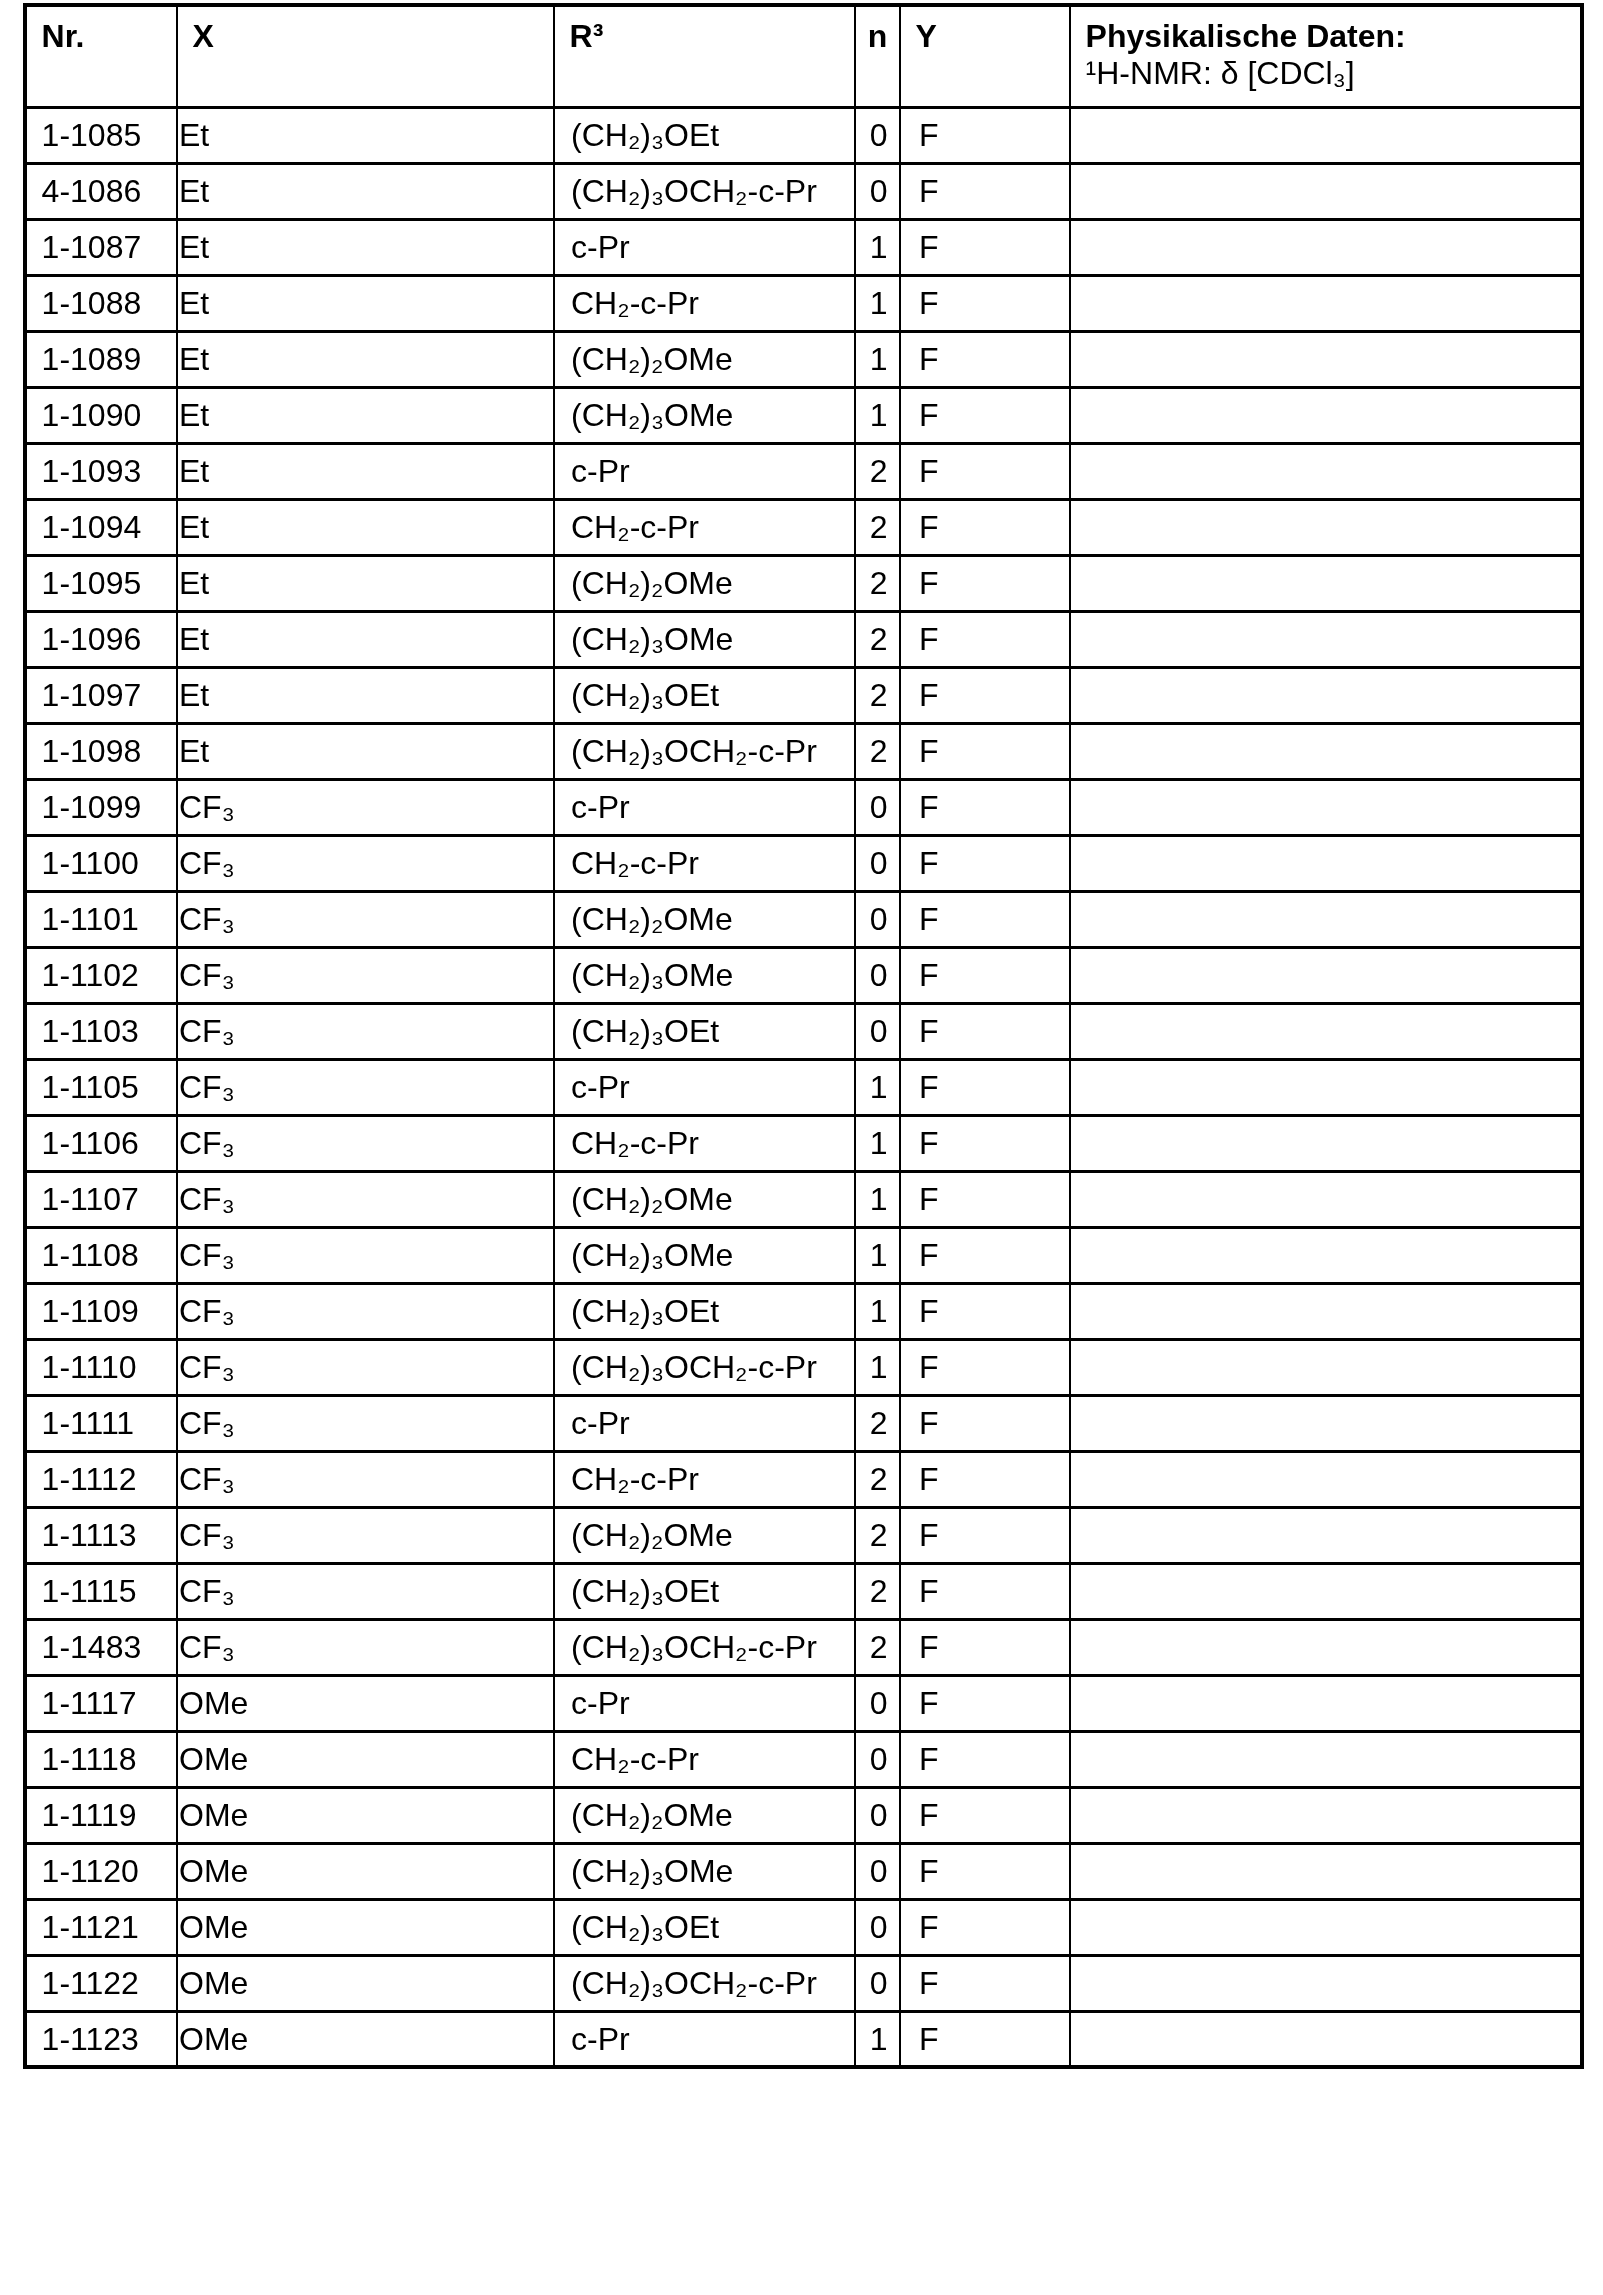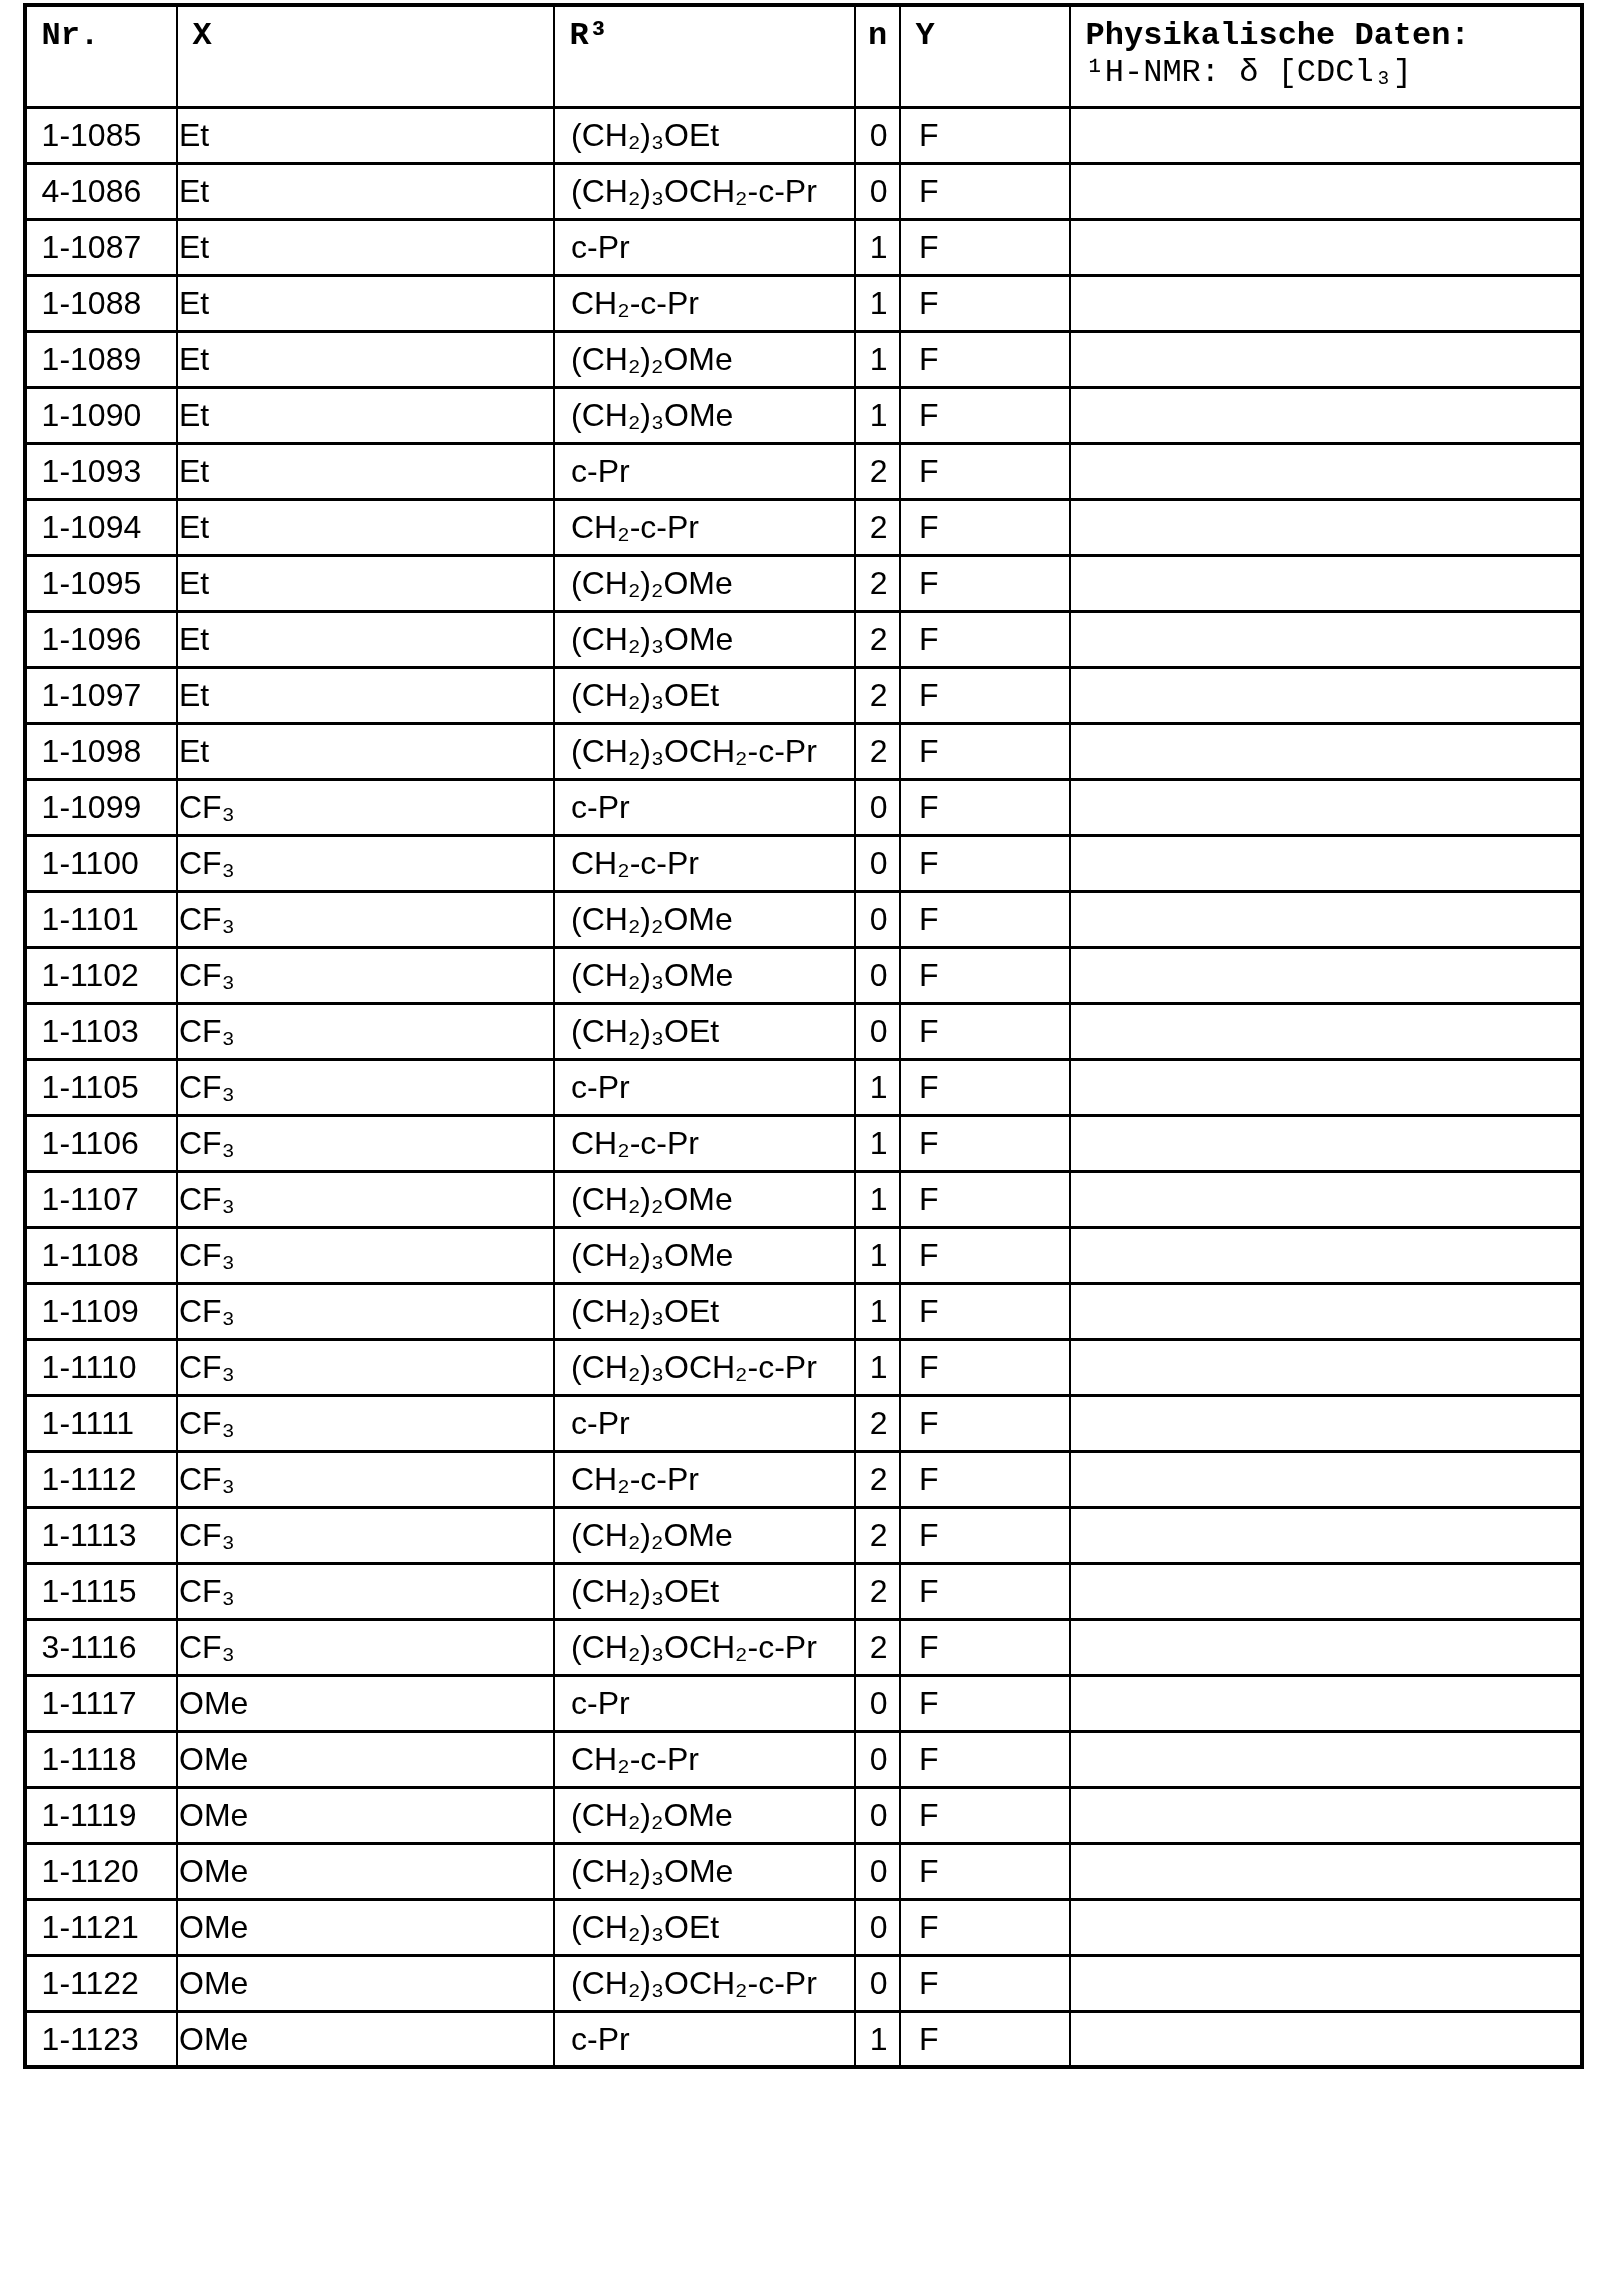--- a/index.html
+++ b/index.html
@@ -37,21 +37,20 @@
     white-space: nowrap;
   }
   .compound-table thead tr {
     height: 102px;
   }
   .compound-table thead th {
     vertical-align: top;
     text-align: left;
     font-weight: bold;
     padding: 11.3px 0 0 14.6px;
-    font-family: Liberation Mono, monospace;
   }
   .compound-table thead th.h-n {
     text-align: center;
     padding-left: 0;
   }
   .compound-table thead th.h-phys .phys-line2 {
     font-weight: normal;
   }
   .compound-table tbody tr {
     height: 56px;
@@ -305,21 +304,21 @@
       </tr>
         <tr>
         <td class="c-nr">1-1115</td>
         <td class="c-x">CF₃</td>
         <td class="c-r3">(CH₂)₃OEt</td>
         <td class="c-n">2</td>
         <td class="c-y">F</td>
         <td class="c-phys"></td>
       </tr>
         <tr>
-        <td class="c-nr">3-1116</td>
+        <td class="c-nr">1-1483</td>
         <td class="c-x">CF₃</td>
         <td class="c-r3">(CH₂)₃OCH₂-c-Pr</td>
         <td class="c-n">2</td>
         <td class="c-y">F</td>
         <td class="c-phys"></td>
       </tr>
         <tr>
         <td class="c-nr">1-1117</td>
         <td class="c-x">OMe</td>
         <td class="c-r3">c-Pr</td>

